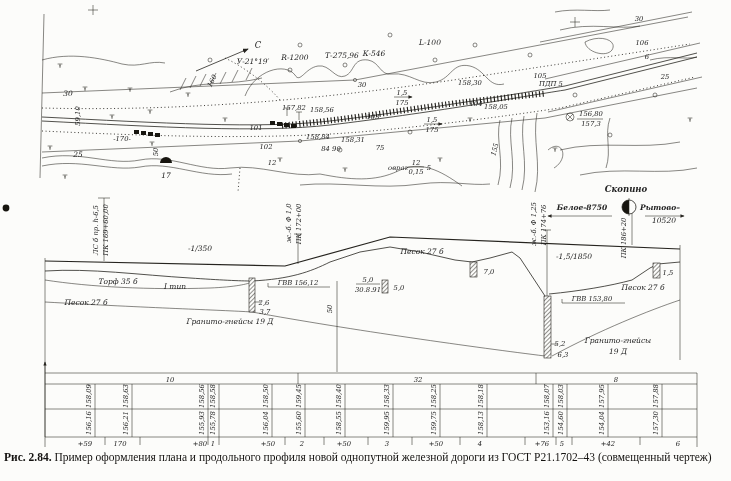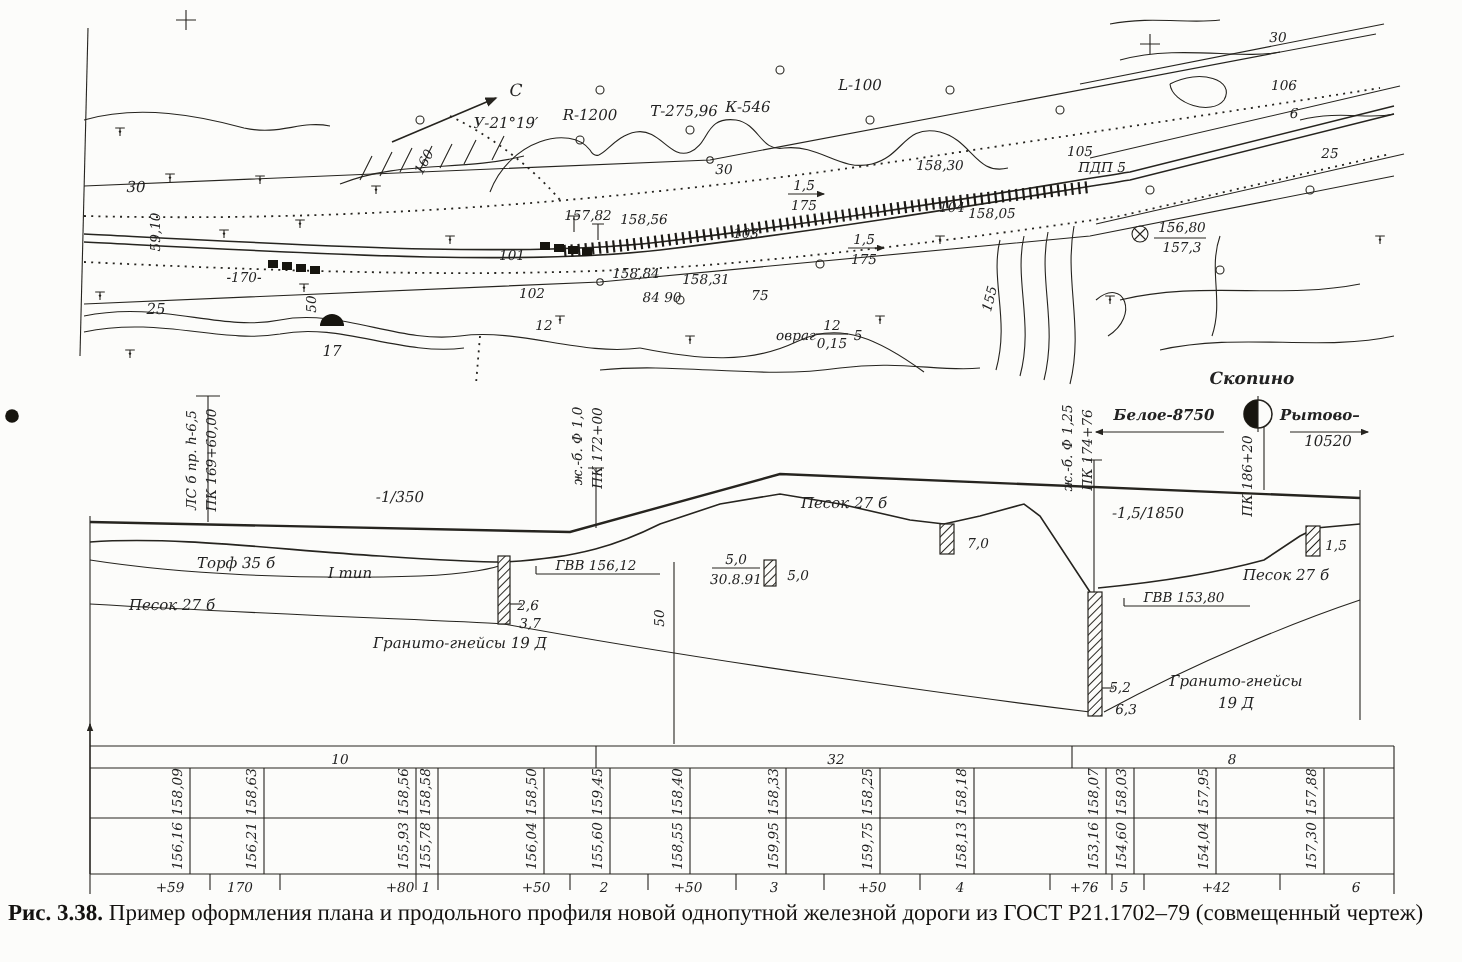--- a/index.html
+++ b/index.html
@@ -339,16 +339,16 @@
       <text class="sm" x="480" y="446">4</text>
       <text class="sm" x="542" y="446">+76</text>
       <text class="sm" x="562" y="446">5</text>
       <text class="sm" x="608" y="446">+42</text>
       <text class="sm" x="678" y="446">6</text>
     </g>
   </g>
 </svg>
 
 <div class="caption">
-  <b>Рис. 3.38.</b>
-  <span>Пример оформления плана и продольного профиля новой однопутной железной дороги из ГОСТ Р21.1702–79 (совмещенный чертеж)</span>
+  <b>Рис. 2.84.</b>
+  <span>Пример оформления плана и продольного профиля новой однопутной железной дороги из ГОСТ Р21.1702–43 (совмещенный чертеж)</span>
 </div>
 </div>
 
 </body></html>

